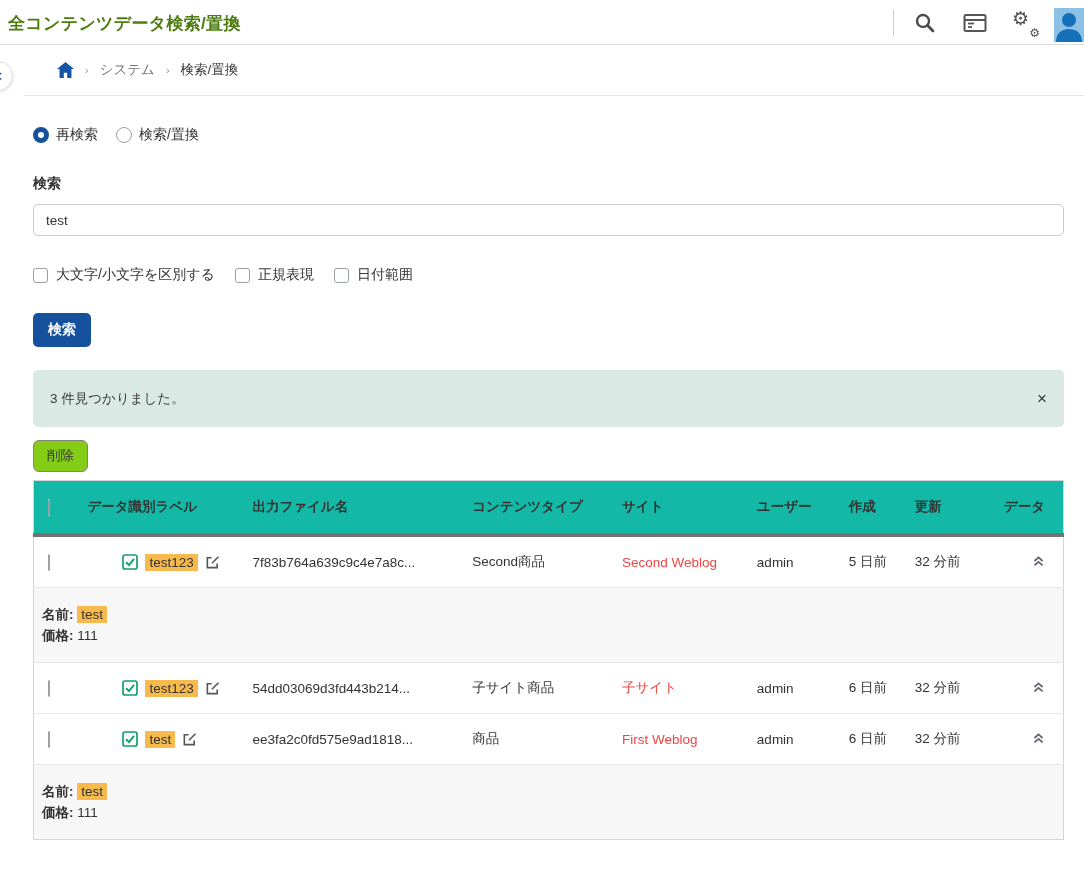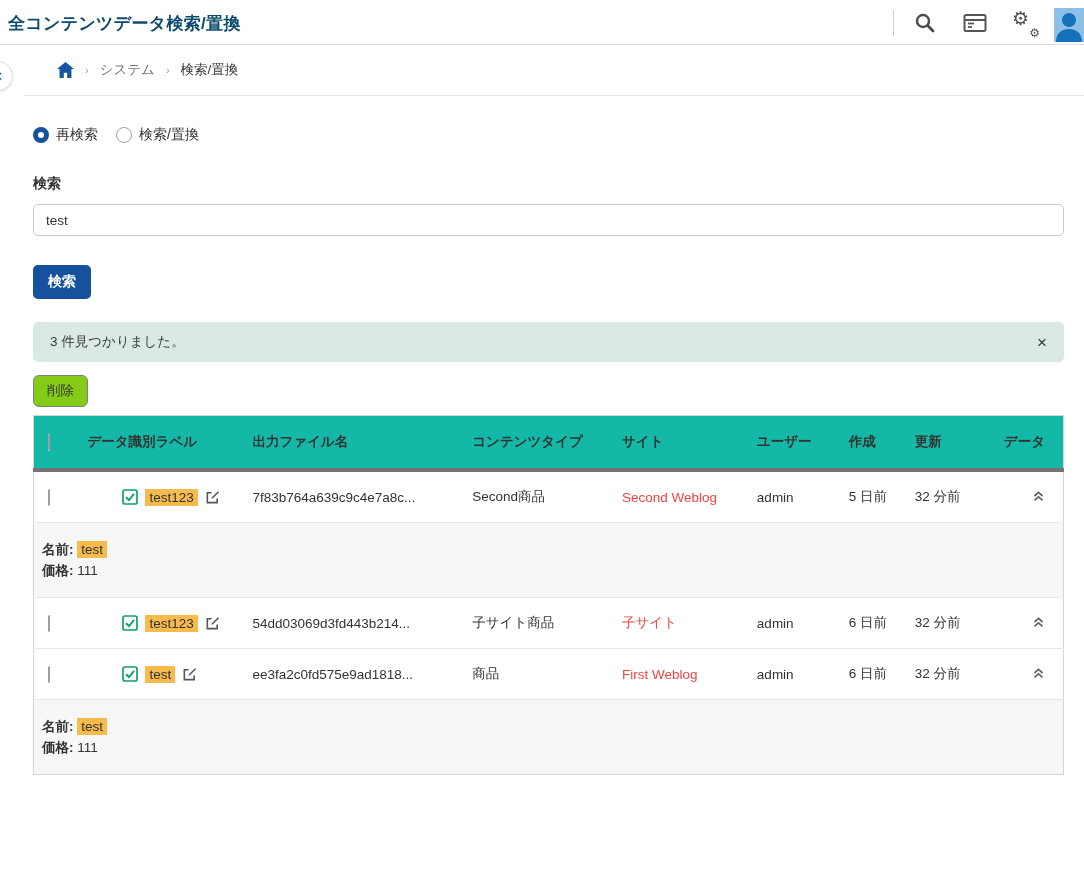--- a/index.html
+++ b/index.html
@@ -1,20 +1,20 @@
 <!DOCTYPE html>
 <html><head>
 <meta charset="utf-8">
 <style>
   * { margin:0; padding:0; box-sizing:border-box; }
   html,body { width:1084px; height:895px; background:#fff; overflow:hidden;
     font-family:"Liberation Sans","DejaVu Sans",sans-serif; color:#333; }
   
   .app-header { position:relative; height:45px; border-bottom:1px solid #ddd; }
-  .app-title { font-size:17px; font-weight:bold; color:#0c4a6e; padding:12px 0 0 8px; letter-spacing:.3px; }
+  .app-title { font-size:17px; font-weight:bold; color:#4d7c0f; padding:12px 0 0 8px; letter-spacing:.3px; }
   .header-right { position:absolute; top:0; right:0; height:45px; display:flex; align-items:center; }
   .hdr-divider { width:1px; height:26px; background:#ccc; margin-right:6px; }
   .hdr-icon-btn { width:50px; height:45px; display:flex; align-items:center; justify-content:center; cursor:pointer; }
   .gear-wrap { position:relative; width:26px; height:26px; color:#4f4f4f; }
   .gear-big { position:absolute; left:0; top:-3px; font-size:19px; }
   .gear-small { position:absolute; right:-2px; bottom:-4px; font-size:12px; }
   .avatar { width:30px; height:34px; background:#8cc0e6; margin:4px 0 0 4px; overflow:hidden; }
   
   .breadcrumb-bar { height:51px; display:flex; align-items:center; padding-left:33px; gap:11px;
     border-bottom:1px solid #e4e4e4; margin-left:24px; margin-right:0; }
@@ -32,21 +32,21 @@
   .radio-dot.sel { border:5px solid #15519d; }
   .radio-dot.unsel { border:1.5px solid #9aa0a6; }
   .field-label { font-weight:bold; font-size:14px; margin-top:31px; }
   .search-input { width:100%; height:32px; margin-top:11px; border:1px solid #c6cbd1; border-radius:5px;
     padding:0 12px; font-size:13.5px; color:#333; font-family:inherit; }
   .checks-row { display:flex; align-items:center; gap:20px; margin-top:30px; font-size:14px; }
   .check-opt { display:flex; align-items:center; gap:8px; cursor:pointer; }
   .checkbox { width:15px; height:15px; border:1.5px solid #9aa0a6; border-radius:3px; background:#fff; flex:none; }
   .btn-primary { display:inline-block; margin-top:29px; background:#15519d; color:#fff; font-weight:bold;
     font-size:14px; border:none; border-radius:5px; padding:8px 15px; cursor:pointer; font-family:inherit; }
-  .alert { margin-top:23px; background:#dbe9e4; border-radius:5px; height:40px; display:flex; align-items:center;
+  .alert { margin-top:23px; background:#dbe9e4; border-radius:5px; height:57px; display:flex; align-items:center;
     padding:0 17px; font-size:13.5px; color:#3a3a3a; }
   .alert-close { margin-left:auto; font-size:17px; color:#333; cursor:pointer; line-height:1; }
   .btn-outline { display:inline-block; margin-top:13px; background:#84cc16; border:1px solid #818181; border-radius:6px;
     padding:6px 13px; font-size:13.5px; color:#333; cursor:pointer; font-family:inherit; }
   
   table.results { margin-top:8px; border-collapse:collapse; width:1031px; border:1px solid #d5d5d5; font-size:13.5px; }
   table.results th { background:#14b8a6; text-align:left; font-weight:bold; padding:17px 8px; border-bottom:4px solid #737373; }
   table.results th.col-data, table.results td.col-data { text-align:right; padding-right:18px; }
   table.results td { padding:16px 8px; border-top:1px solid #e7e7e7; vertical-align:middle; }
   table.results td.cb-cell, table.results th.cb-cell { padding-left:14px; width:46px; }
@@ -116,20 +116,34 @@
     </span>
     <span class="radio-opt">
       <span class="radio-dot unsel"></span>
       <span>検索/置換</span>
     </span>
   </div>
 
   <div class="field-label">検索</div>
   <input class="search-input" type="text" value="test" style="">
 
+  <div class="checks-row">
+    <span class="check-opt">
+      <span class="checkbox"></span>
+      <span>大文字/小文字を区別する</span>
+    </span>
+    <span class="check-opt">
+      <span class="checkbox"></span>
+      <span>正規表現</span>
+    </span>
+    <span class="check-opt">
+      <span class="checkbox"></span>
+      <span>日付範囲</span>
+    </span>
+  </div>
 
   <button class="btn-primary">検索</button>
 
   <div class="alert">
     <span>3 件見つかりました。</span>
     <span class="alert-close">×</span>
   </div>
 
   <button class="btn-outline">削除</button>
 

